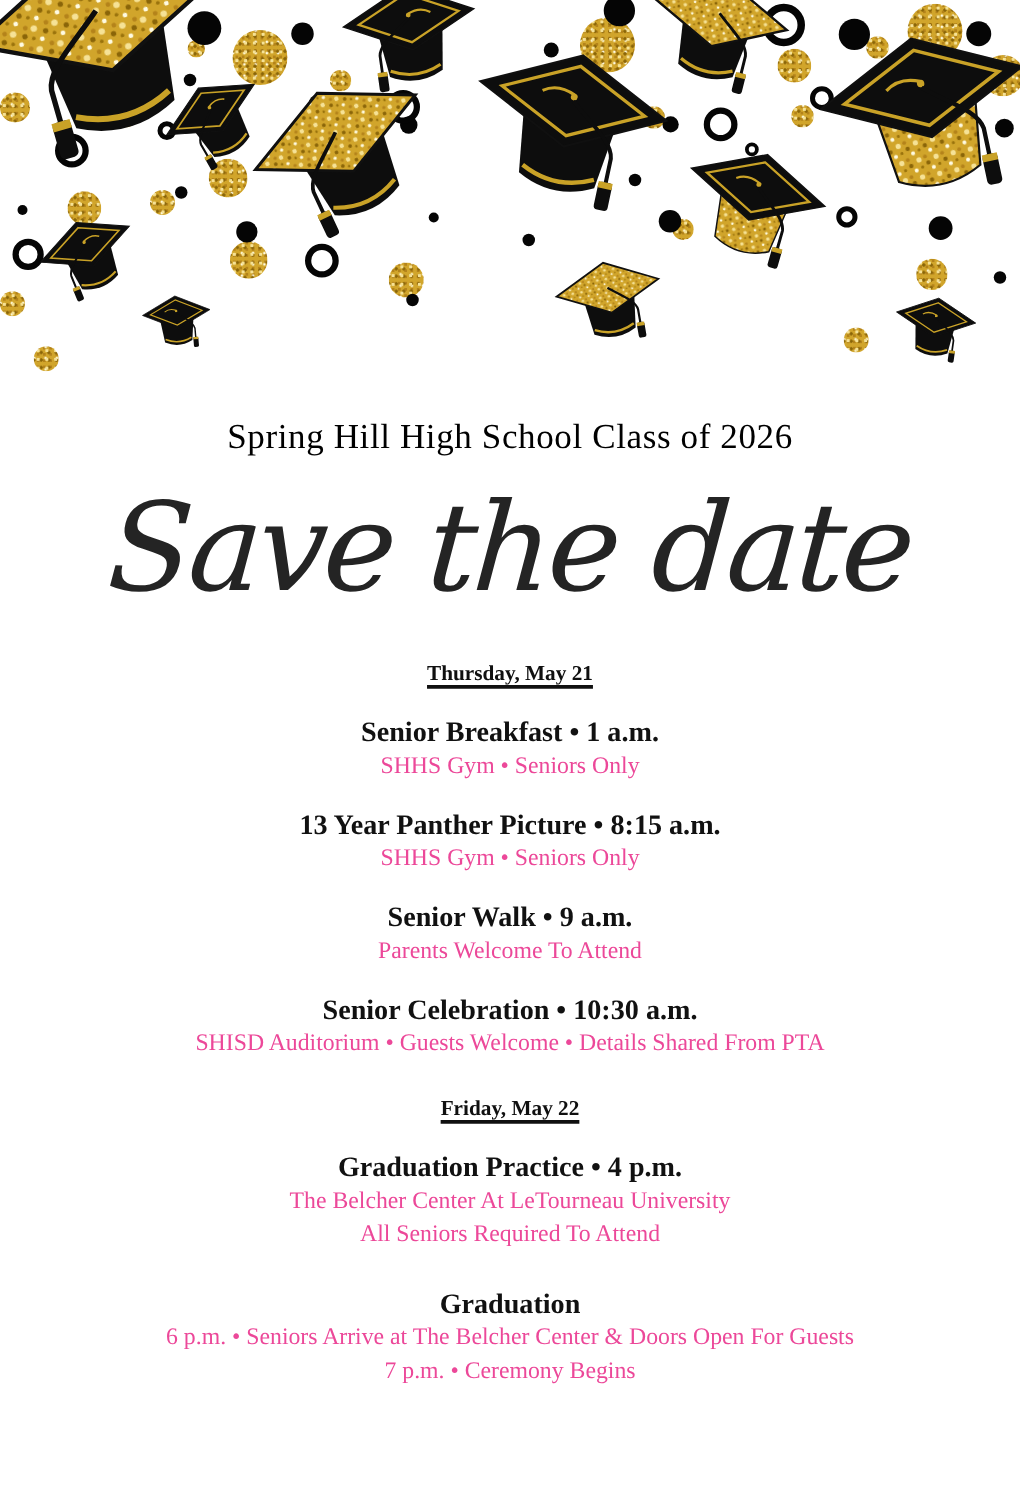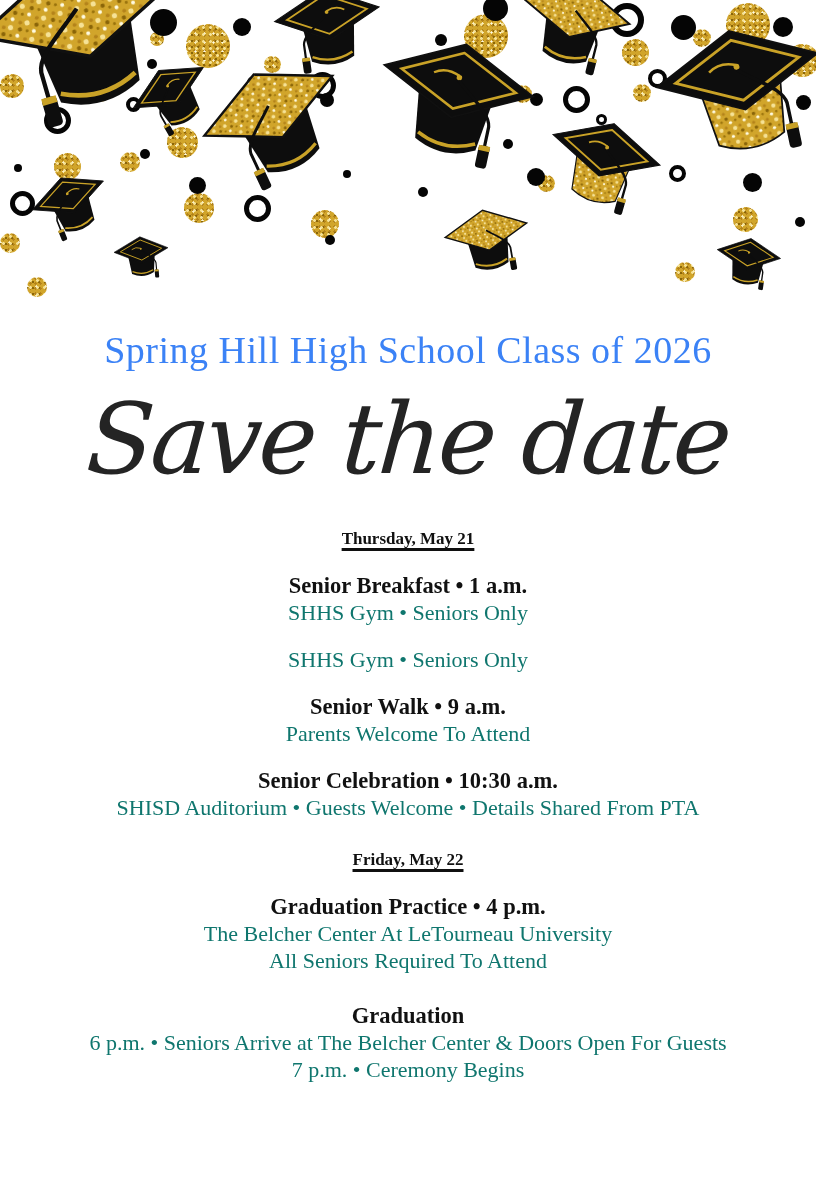--- a/index.html
+++ b/index.html
@@ -35,22 +35,22 @@
     position:absolute;left:50%;top:50%;transform:translate(-50%,-50%);
     border-radius:50%;background:#050505;
   }
   .cap{transform-origin:center center;}
   
   .content{
     position:absolute;left:0;top:326px;width:816px;
     text-align:center;
   }
   .school-title{
-    font-size:38px;line-height:48px;letter-spacing:.5px;
-    font-weight:normal;color:#3b82f6;margin:0;
+    font-size:28px;line-height:48px;letter-spacing:.5px;
+    font-weight:normal;color:#000000;margin:0;
   }
   .script-title{
     font-family:"DejaVu Serif",serif;
     font-style:italic;
     font-size:98px;line-height:122px;
     letter-spacing:-3px;
     color:#242424;
     margin:4px 0 0 0;
     transform:skewX(-4deg);
   }
@@ -58,21 +58,21 @@
   .day-heading{
     font-size:17px;line-height:34px;font-weight:bold;color:#101010;
     text-decoration:underline;
     text-decoration-thickness:2.5px;
     text-underline-offset:4px;
     margin:0;
   }
   .event{margin-top:20px;}
   .event:first-of-type{margin-top:16px;}
   .event-title{font-size:22.5px;line-height:27px;font-weight:bold;margin:0;color:#111;}
-  .event-detail{font-size:22px;line-height:27px;font-weight:normal;margin:0;color:#0f766e;}
+  .event-detail{font-size:19px;line-height:27px;font-weight:normal;margin:0;color:#ec4899;}
   .day-friday .event:last-of-type{margin-top:28px;}
   .defs-svg{position:absolute;width:0;height:0;}
 </style>
 </head>
 <body>
 
 <div class="page">
 
   <svg class="defs-svg" aria-hidden="true">
     <defs>
@@ -317,20 +317,21 @@
     <h1 class="school-title">Spring Hill High School Class of 2026</h1>
     <div class="script-title">Save the date</div>
     <div id="schedule-root">
         <section class="day">
           <h2 class="day-heading">Thursday, May 21</h2>
           <div class="event">
             <p class="event-title">Senior Breakfast • 1 a.m.</p>
             <p class="event-detail">SHHS Gym • Seniors Only</p>
           </div>
           <div class="event">
+            <p class="event-title">13 Year Panther Picture • 8:15 a.m.</p>
             <p class="event-detail">SHHS Gym • Seniors Only</p>
           </div>
           <div class="event">
             <p class="event-title">Senior Walk • 9 a.m.</p>
             <p class="event-detail">Parents Welcome To Attend</p>
           </div>
           <div class="event">
             <p class="event-title">Senior Celebration • 10:30 a.m.</p>
             <p class="event-detail">SHISD Auditorium • Guests Welcome • Details Shared From PTA</p>
           </div>

